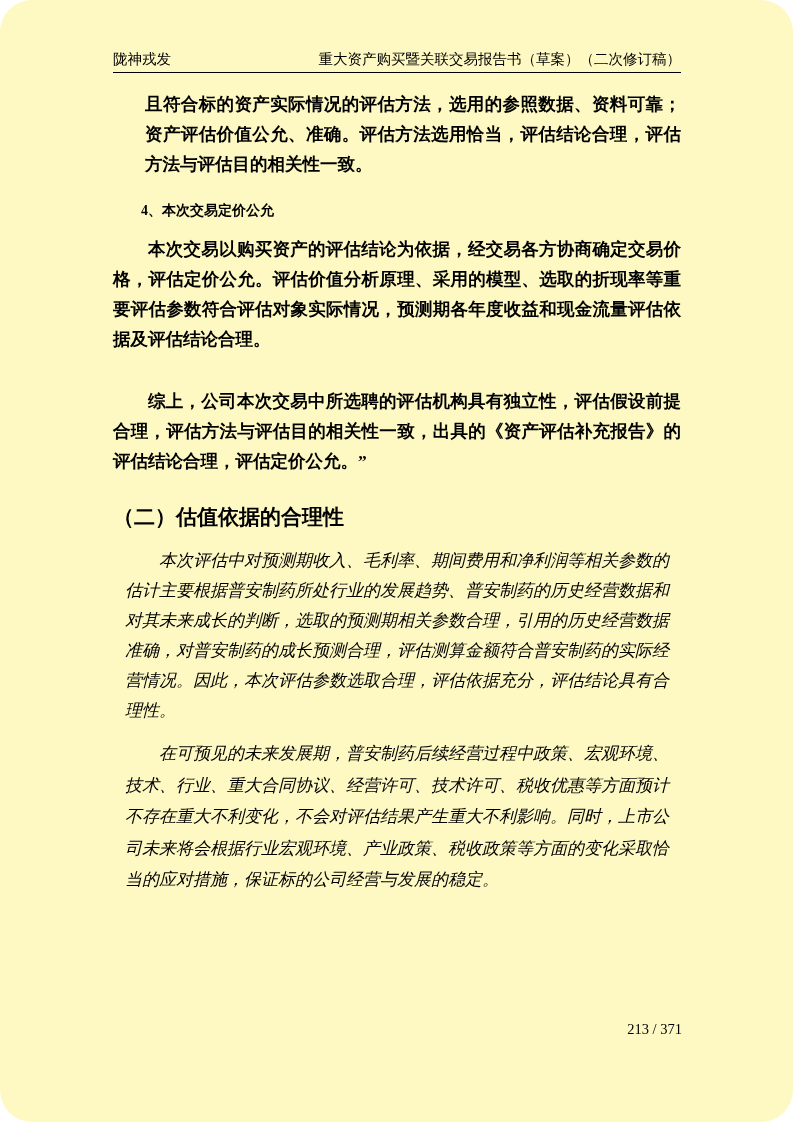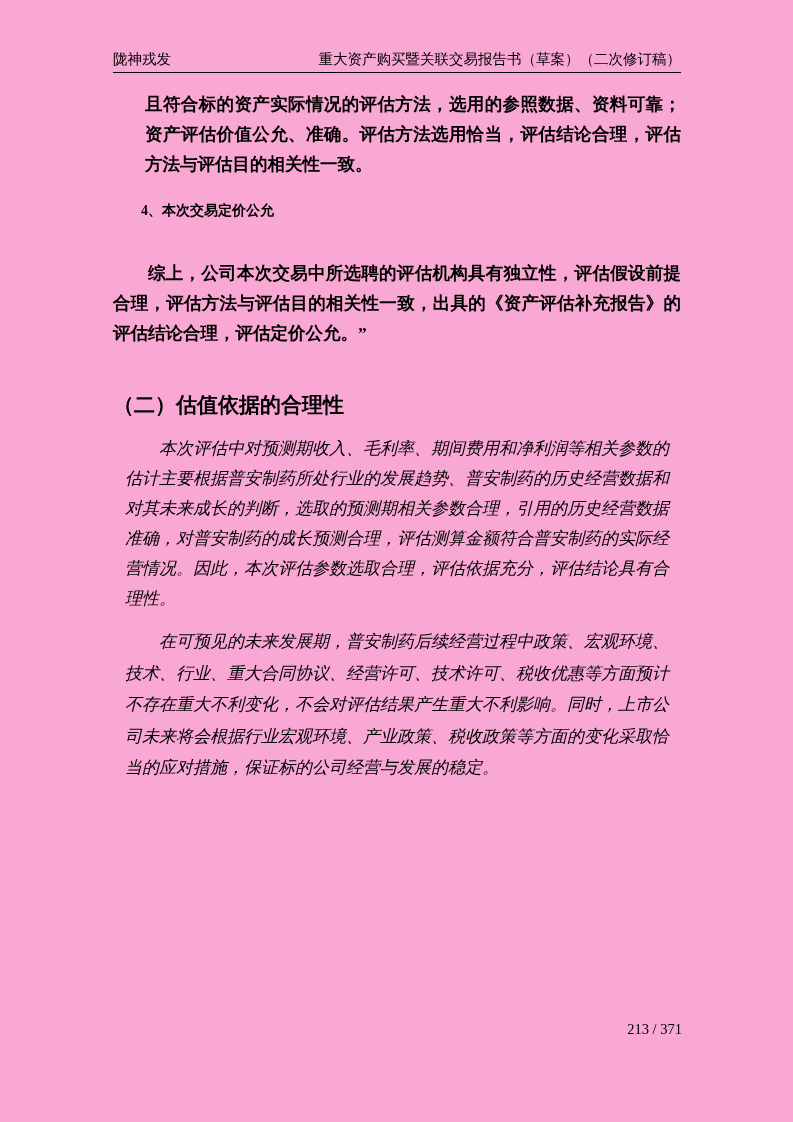--- a/index.html
+++ b/index.html
@@ -4,24 +4,25 @@
 <style>
   html, body {
     margin: 0;
     padding: 0;
     background: #ffffff;
   }
   .page {
     position: relative;
     width: 793px;
     height: 1122px;
-    background: #f9a8d4;
+    background: #fef9c3;
     color: #000000;
     overflow: hidden;
     font-family: "Liberation Serif", serif;
+    border-radius: 32px;
   }
   .content {
     position: absolute;
     left: 113px;
     width: 568px;
     top: 0;
   }
   
   .doc-header {
     margin-top: 50px;
@@ -61,21 +62,21 @@
   }
   
   .h-section {
     font-family: "Liberation Sans", sans-serif;
     font-weight: 700;
     margin: 0;
   }
   .h-section.sec2 {
     font-size: 21px;
     line-height: 30px;
-    margin-top: 42px;
+    margin-top: 26px;
   }
   .h-section.sec3 {
     font-size: 21px;
     line-height: 41px;
     margin-top: 20px;
     text-align: justify;
   }
   
   .p-norm {
     font-family: "Liberation Serif", serif;
@@ -108,20 +109,21 @@
 
     <div class="doc-header">
       <span class="left">陇神戎发</span>
       <span class="right">重大资产购买暨关联交易报告书（草案）（二次修订稿）</span>
     </div>
 
     <p class="p-bold no-indent m1">且符合标的资产实际情况的评估方法，选用的参照数据、资料可靠；资产评估价值公允、准确。评估方法选用恰当，评估结论合理，评估方法与评估目的相关性一致。</p>
 
     <p class="h-item">4、本次交易定价公允</p>
 
+    <p class="p-bold m2">本次交易以购买资产的评估结论为依据，经交易各方协商确定交易价格，评估定价公允。评估价值分析原理、采用的模型、选取的折现率等重要评估参数符合评估对象实际情况，预测期各年度收益和现金流量评估依据及评估结论合理。</p>
 
     <p class="p-bold m3">综上，公司本次交易中所选聘的评估机构具有独立性，评估假设前提合理，评估方法与评估目的相关性一致，出具的《资产评估补充报告》的评估结论合理，评估定价公允。”</p>
 
     <h2 class="h-section sec2">（二）估值依据的合理性</h2>
 
     <p class="p-norm m1">本次评估中对预测期收入、毛利率、期间费用和净利润等相关参数的估计主要根据普安制药所处行业的发展趋势、普安制药的历史经营数据和对其未来成长的判断，选取的预测期相关参数合理，引用的历史经营数据准确，对普安制药的成长预测合理，评估测算金额符合普安制药的实际经营情况。因此，本次评估参数选取合理，评估依据充分，评估结论具有合理性。</p>
 
 
     <p class="p-norm m2">在可预见的未来发展期，普安制药后续经营过程中政策、宏观环境、技术、行业、重大合同协议、经营许可、技术许可、税收优惠等方面预计不存在重大不利变化，不会对评估结果产生重大不利影响。同时，上市公司未来将会根据行业宏观环境、产业政策、税收政策等方面的变化采取恰当的应对措施，保证标的公司经营与发展的稳定。</p>
 

